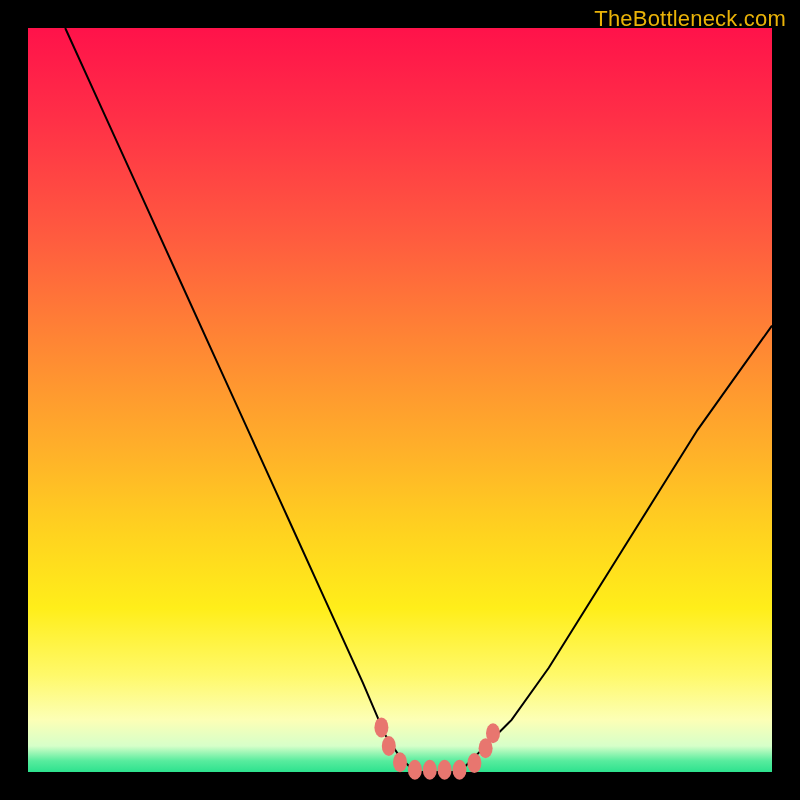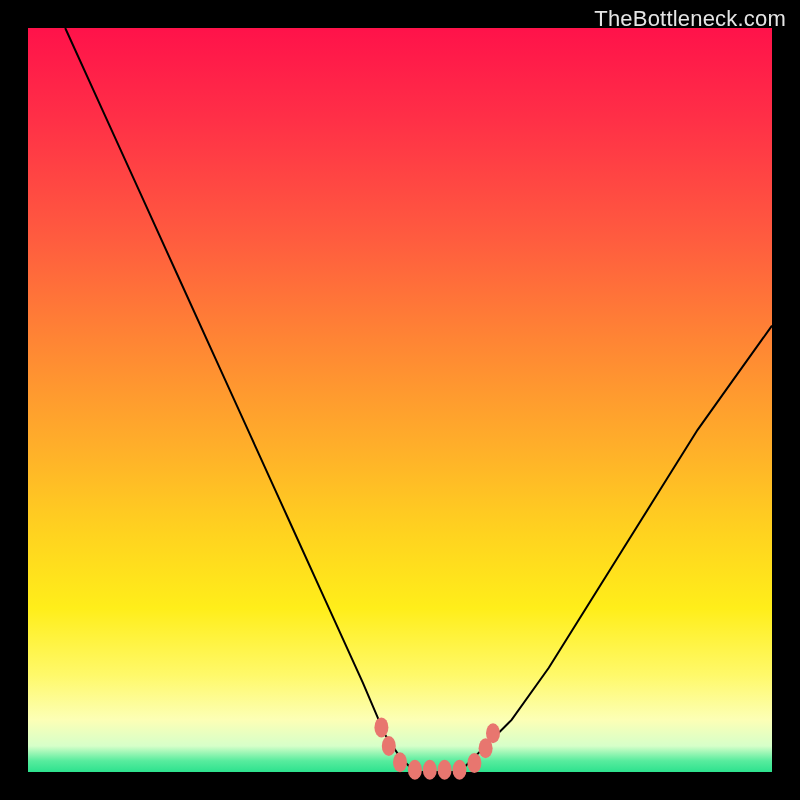--- a/index.html
+++ b/index.html
@@ -39,21 +39,21 @@
       #fcffb6 93%,
       #d6ffc9 96.5%,
       #58ec9e 98.5%,
       #2de28e 100%
     );
   }
   .watermark {
     position: absolute;
     top: 6px;
     right: 14px;
-    color: #e5e5e5;
+    color: #eab308;
     font-size: 22px;
     font-weight: 500;
     letter-spacing: 0.2px;
     user-select: none;
   }
   svg.curve {
     position: absolute;
     left: 0;
     top: 0;
     width: 744px;

